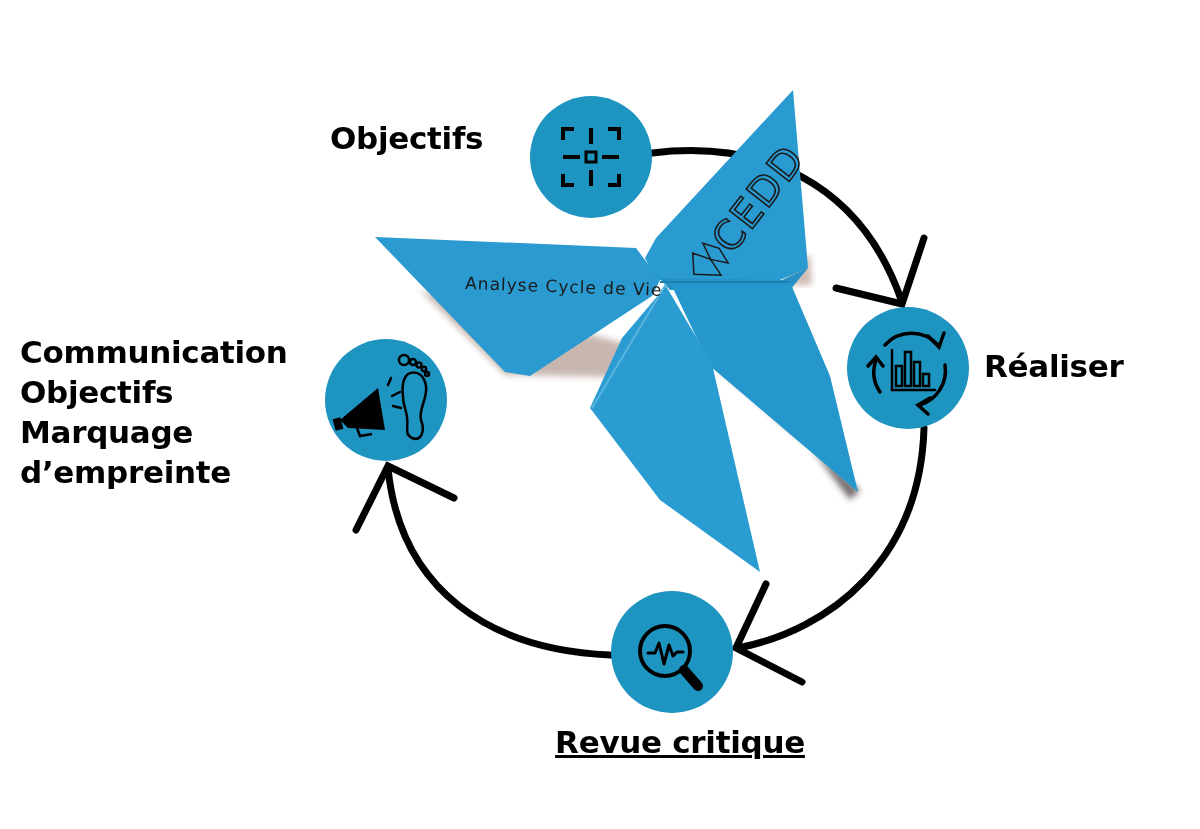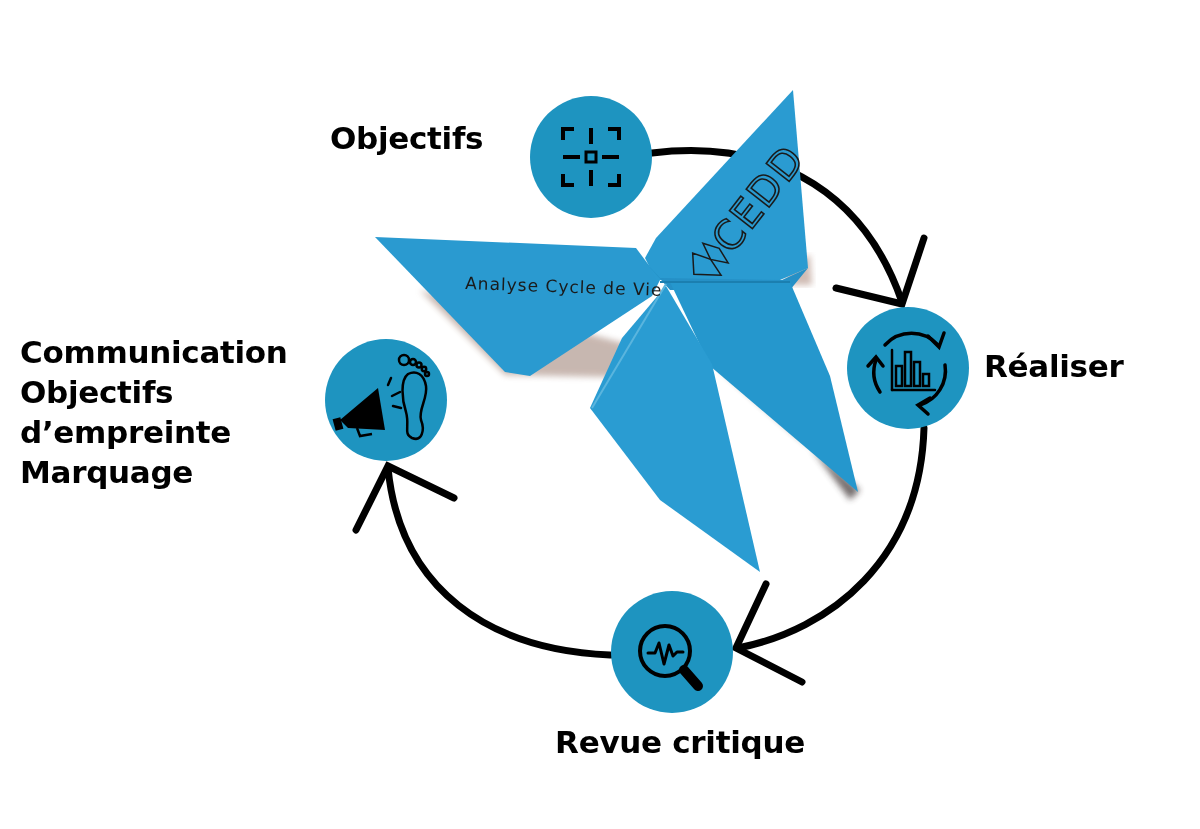--- a/index.html
+++ b/index.html
@@ -131,23 +131,23 @@
 
   
   <div class="label right-align" style="left: 330px; top: 118px; width: 190px;">
     <span>Objectifs</span>
   </div>
 
   <div class="label left-align" style="left: 984px; top: 346px; width: 200px;">
     <span>Réaliser</span>
   </div>
 
-  <div class="label center-align" style="left: 530px; top: 722px; width: 300px;">
+  <div class="label center-align" style="left: 530px; top: 722px; width: 300px; text-decoration: underline;">
     <span>Revue critique</span>
   </div>
 
   <div class="label right-align" style="left: 20px; top: 332px; width: 298px;">
     <span>Communication</span>
     <span>Objectifs</span>
+    <span>Marquage</span>
     <span>d’empreinte</span>
-    <span>Marquage</span>
   </div>
 </div>
 
 </body></html>

